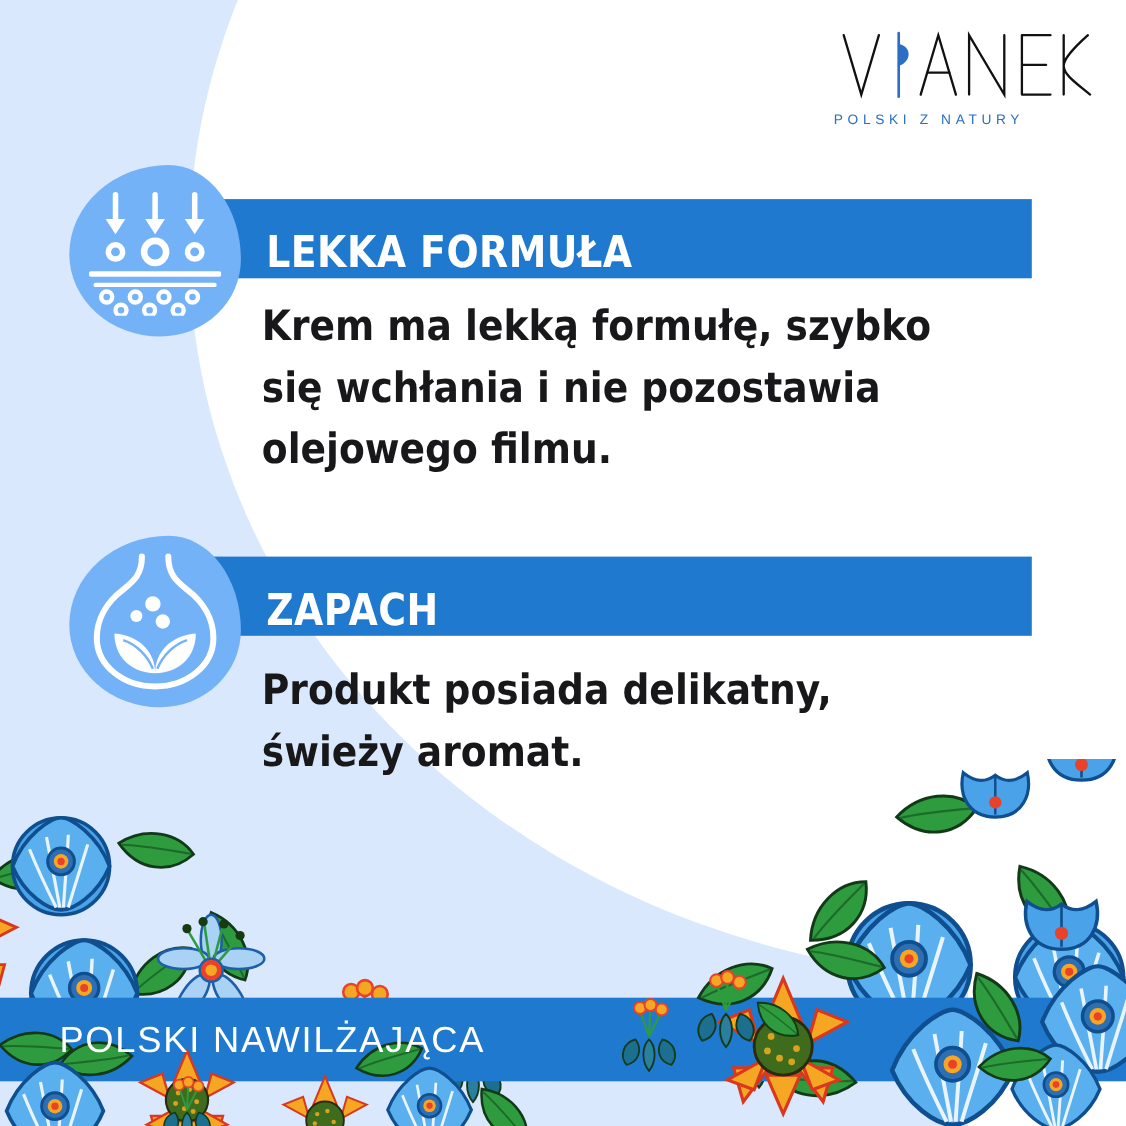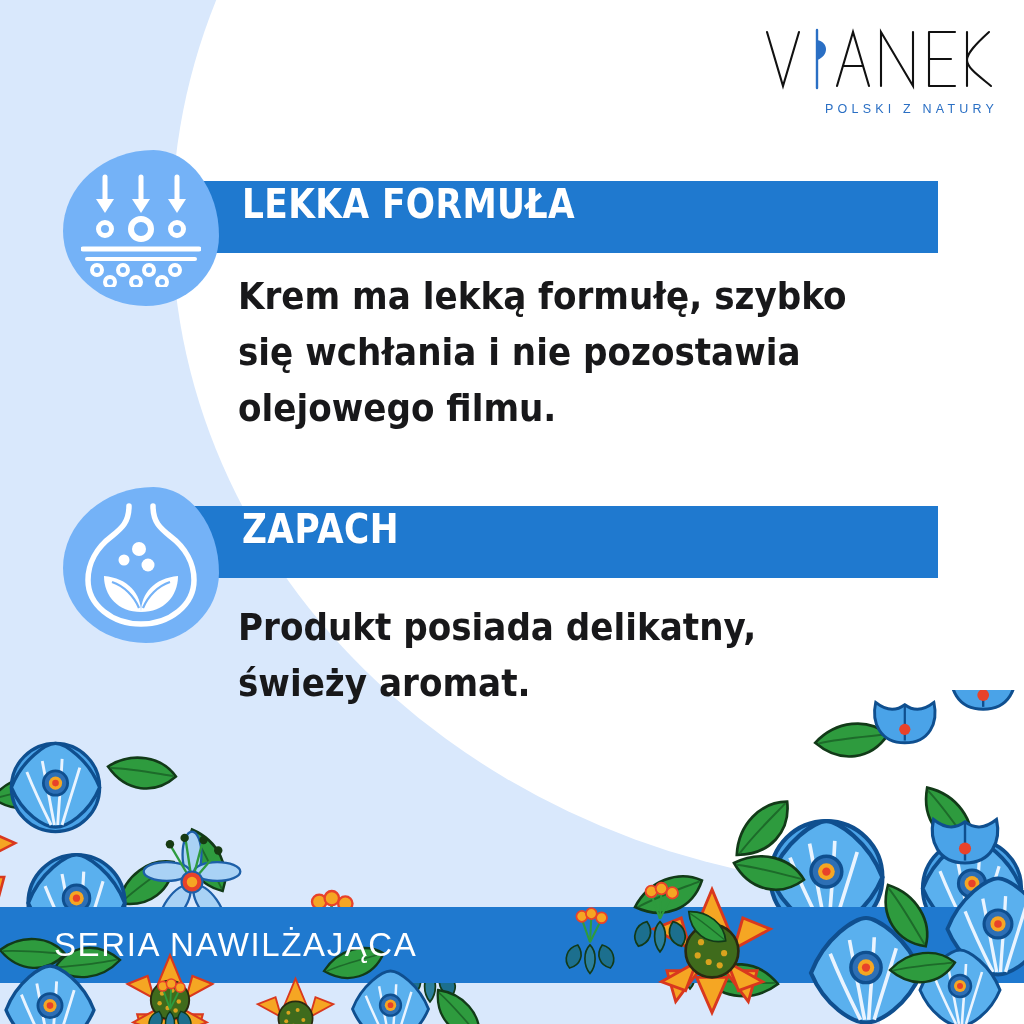--- a/index.html
+++ b/index.html
@@ -13,41 +13,41 @@
   
   .bg-lightblue{position:absolute;inset:0;background:#d9e8fc;}
   .bg-white-circle{
     position:absolute;
     left:172px;top:-440px;width:1500px;height:1330px;
     background:#ffffff;border-radius:50%;
   }
   .bg-white-right{position:absolute;left:880px;top:0;width:144px;height:1024px;background:#fff;}
 
   
-  .logo{position:absolute;right:26px;top:26px;width:240px;text-align:right;}
+  .logo{position:absolute;right:26px;top:26px;width:240px;text-align:left;}
   .logo-word{display:flex;align-items:flex-end;justify-content:center;height:66px;}
   .logo-tag{
     margin-top:10px;color:#2a6fc4;font-size:12.5px;letter-spacing:4.2px;
     font-family:"Liberation Sans", sans-serif;font-weight:400;
   }
 
   
   .feature{position:absolute;left:0;}
   .feature-1{top:150px;}
   .feature-2{top:487px;}
 
   .icon-blob{
     position:absolute;left:63px;top:0;width:156px;height:156px;
     background:#74b2f7;z-index:3;
     border-radius:58% 42% 47% 53% / 52% 55% 45% 48%;
     display:flex;align-items:center;justify-content:center;
   }
   .bar{
     position:absolute;left:148px;width:790px;height:72px;
-    background:#1f79cf;z-index:2;display:flex;align-items:flex-start;
+    background:#1f79cf;z-index:2;display:flex;align-items:flex-end;
   }
   .bar-1{top:31px;}
   .bar-2{top:19px;}
   .bar-title{
     margin-left:94px;color:#ffffff;font-size:40px;font-weight:700;
     letter-spacing:0.5px;font-family:"DejaVu Sans", sans-serif;
     transform:scaleX(0.86);transform-origin:left center;
     text-shadow:0 1px 0 rgba(0,0,0,.06);
   }
   .body-text{
@@ -280,21 +280,21 @@
         <use href="#blueflower" transform="translate(100,70) scale(1.1)"></use>
       </g>
       <g transform="translate(690,230) scale(0.8)">
         <use href="#berrysprig"></use>
         <use href="#leafA" transform="translate(60,20) rotate(10)"></use>
       </g>
     </svg>
   </div>
 
   <div class="footer-band"></div>
-  <div class="footer-label">SERIA NAWILŻAJĄCA</div>
+  <div class="footer-label">POLSKI NAWILŻAJĄCA</div>
 
   <div class="floral floral-front">
     <svg width="1024" height="334" viewBox="0 0 1024 334">
       <defs>
         <g id="leafB">
           <path d="M0 0 C26 -8 52 4 60 26 C36 38 10 28 0 0 Z" fill="#2e9b3e" stroke="#123a18" stroke-width="2.4"></path>
           <path d="M2 2 C22 8 42 18 58 25" stroke="#1d6b2a" stroke-width="1.8" fill="none"></path>
         </g>
         <g id="blueflowerB">
           <path d="M-40 0 C-30 -26 -8 -40 0 -40 C8 -40 30 -26 40 0 C30 24 10 36 0 36 C-10 36 -30 24 -40 0 Z" fill="#5ab0ee" stroke="#0f4f8f" stroke-width="3"></path>

